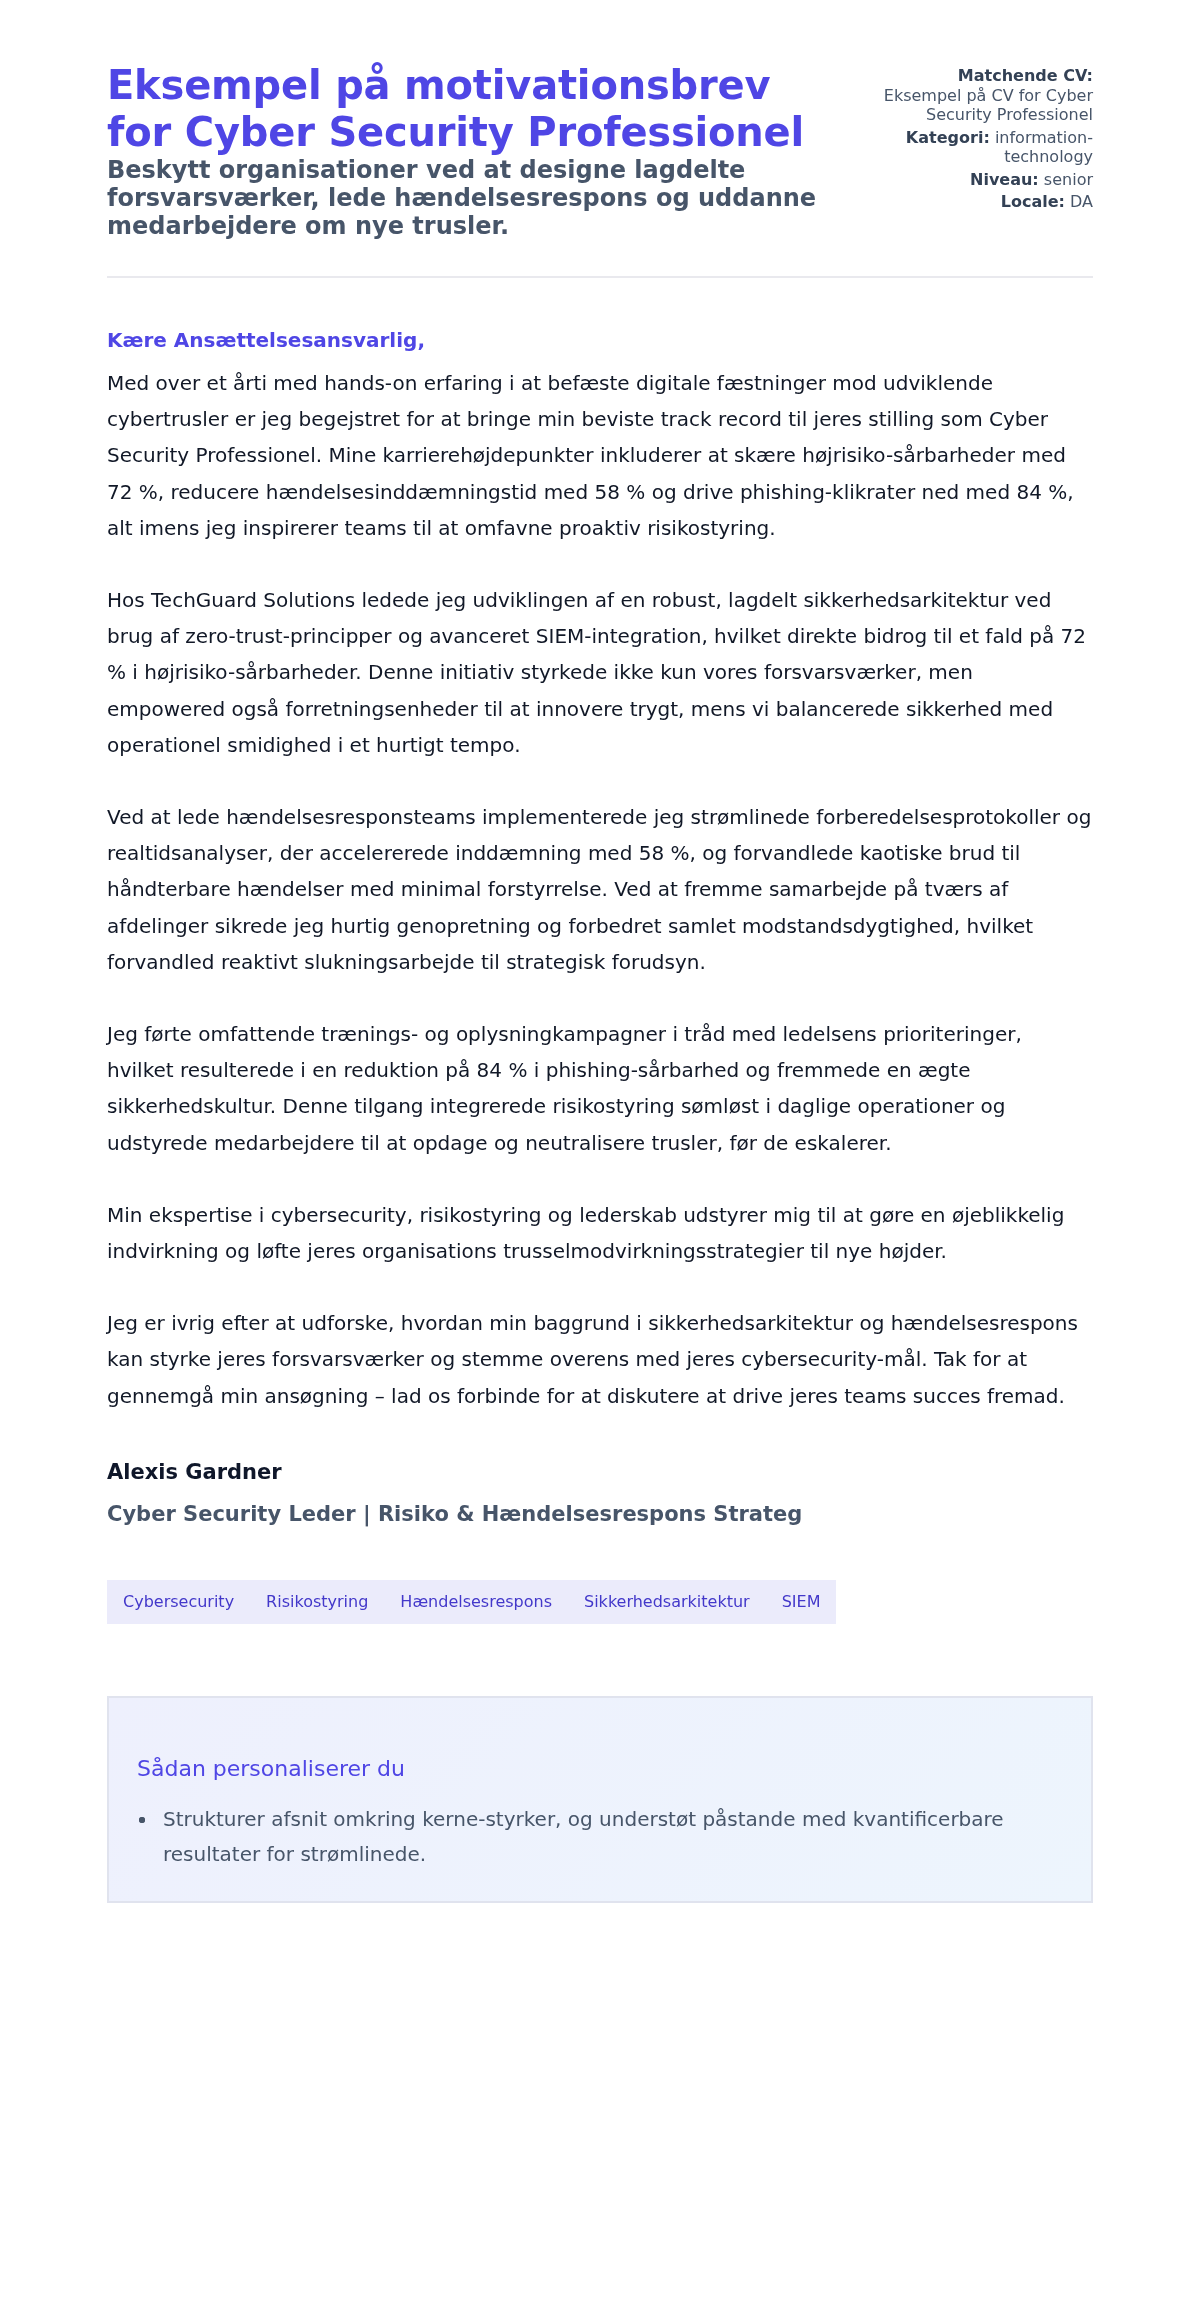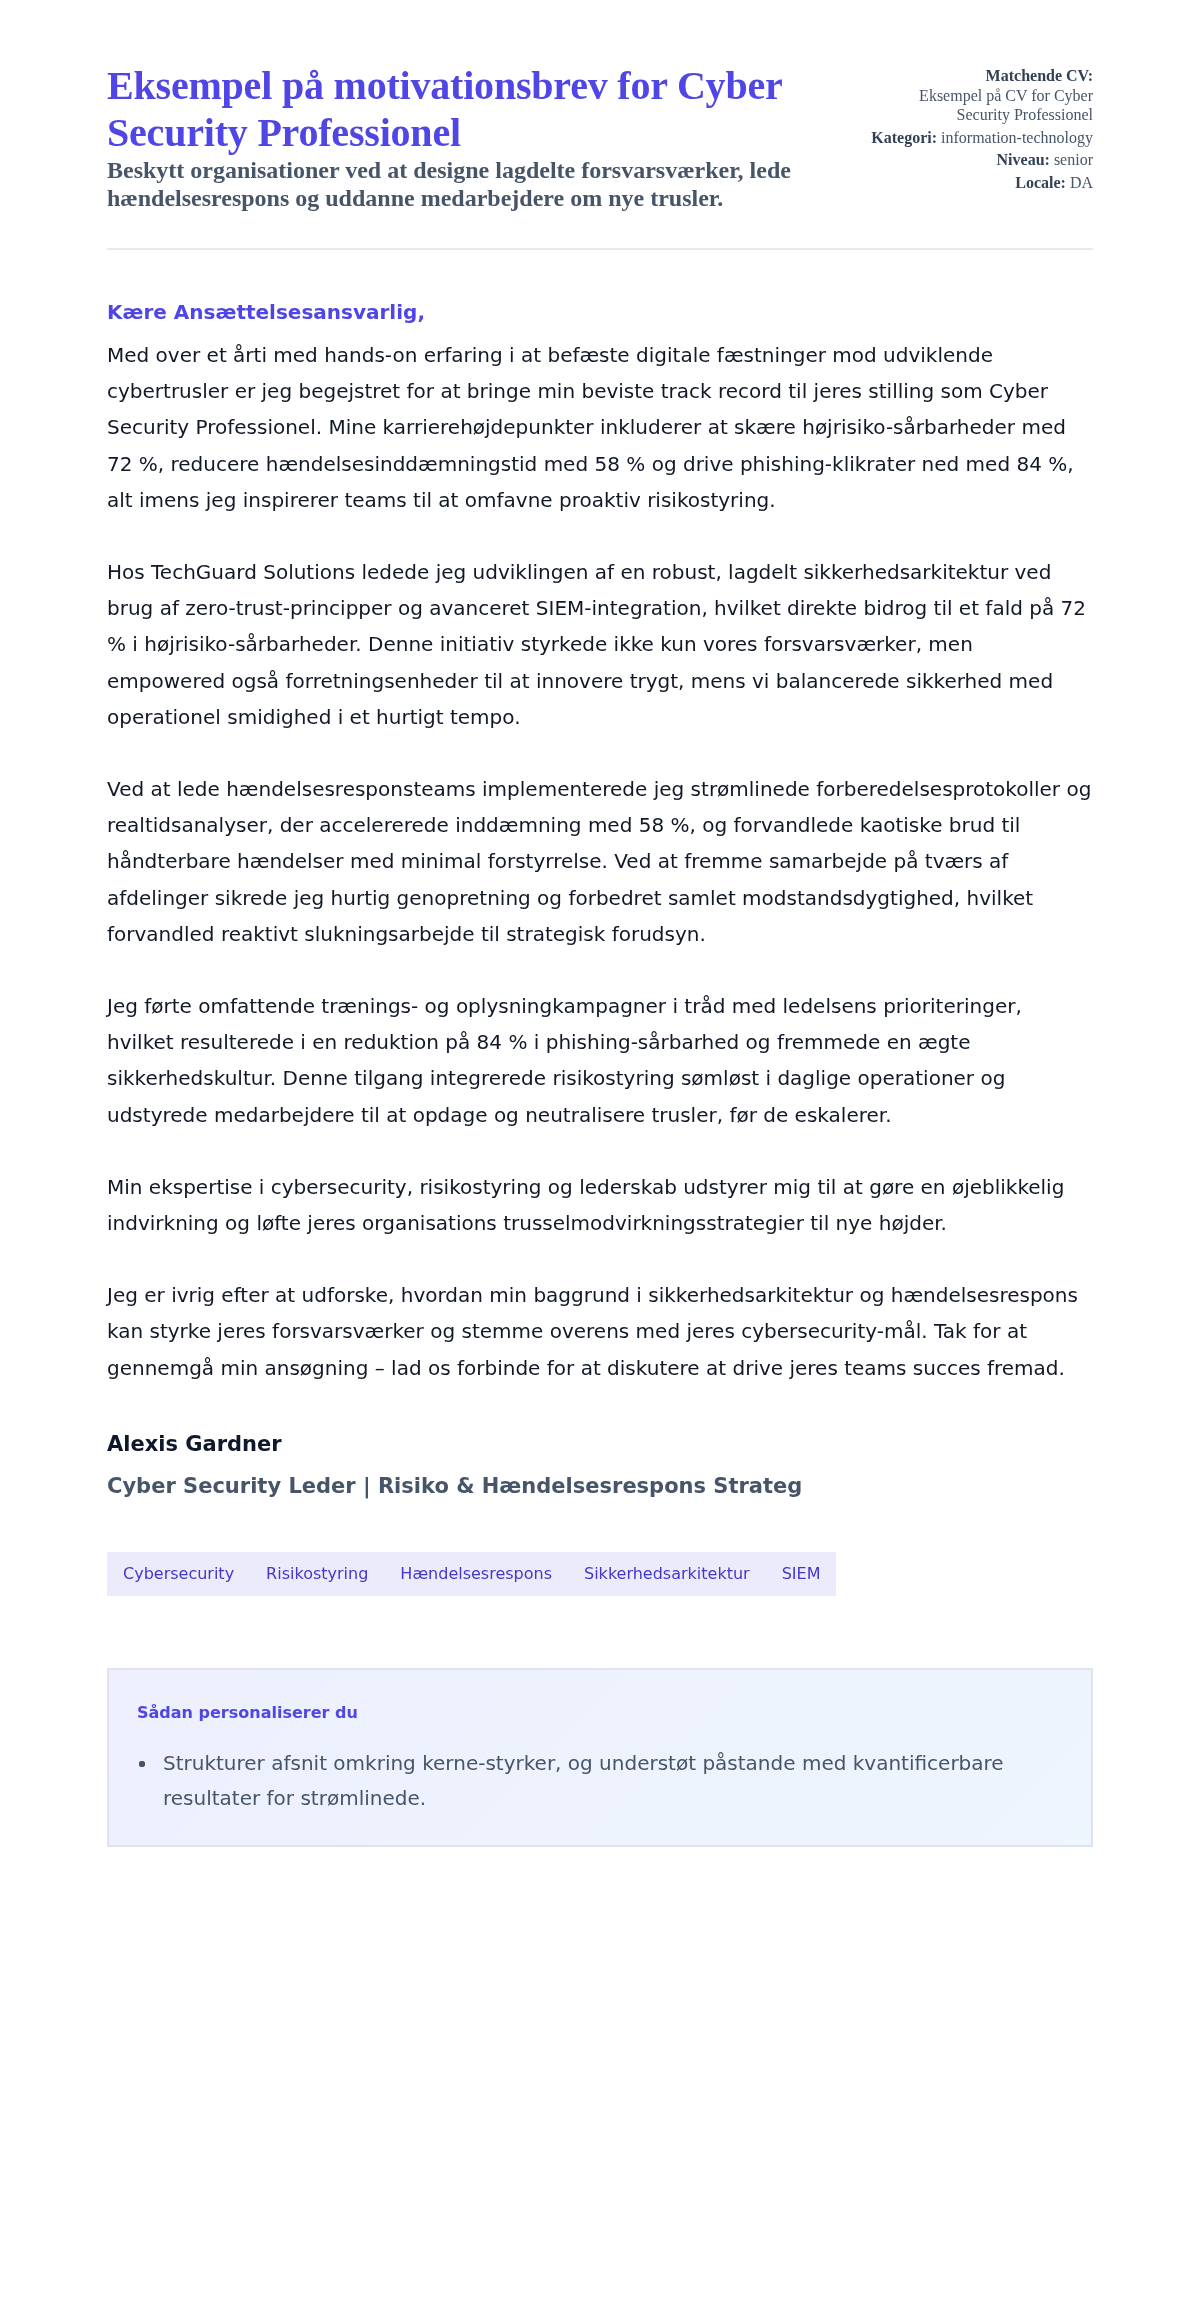--- a/index.html
+++ b/index.html
@@ -12,21 +12,20 @@
     }
     .page {
       padding: 62px 107px 0 107px;
     }
     .header {
       display: flex;
       justify-content: space-between;
       align-items: flex-start;
       padding-bottom: 36px;
       border-bottom: 2px solid #e9e9ee;
-      font-family: Liberation Serif, serif;
     }
     .header-left { width: 720px; }
     .title {
       font-size: 40px;
       font-weight: bold;
       color: #4f46e5;
       line-height: 47px;
       letter-spacing: -0.2px;
     }
     .subtitle {
@@ -91,24 +90,25 @@
       white-space: nowrap;
     }
     .tips {
       margin-top: 72px;
       border: 2px solid #e0e3ee;
       background: linear-gradient(135deg, #eef0fd 0%, #edf5fd 100%);
       padding: 28px 28px 28px 28px;
       width: 986px;
     }
     .tips-title {
-      font-size: 16px;
-      font-weight: bold;
+      font-size: 22px;
+      font-weight: normal;
       color: #4f46e5;
       line-height: 30px;
+      margin-top: 28px;
     }
     .tips-list {
       margin-top: 18px;
       list-style: none;
     }
     .tips-list li {
       position: relative;
       padding-left: 26px;
       font-size: 20px;
       line-height: 35.5px;

